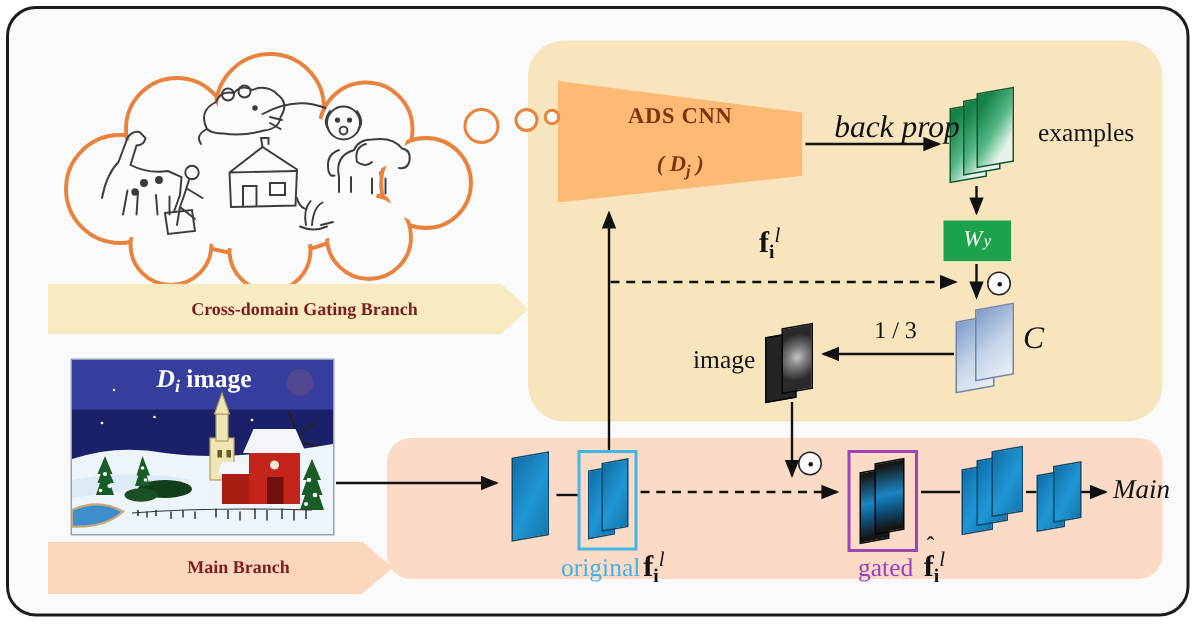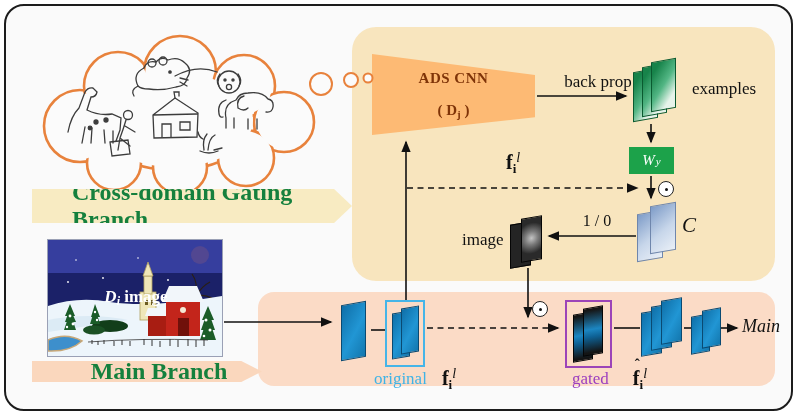--- a/index.html
+++ b/index.html
@@ -4,52 +4,52 @@
 <style>
   html,body{margin:0;padding:0;background:#fff;}
   #canvas{position:relative;width:800px;height:418px;background:#ffffff;
           font-family:"Liberation Serif",serif;overflow:hidden;}
   .frame{position:absolute;left:4px;top:4px;width:789px;height:407px;
          border:2.5px solid #1c1c1c;border-radius:20px;background:#fafafa;box-sizing:border-box;}
   .region{position:absolute;box-sizing:border-box;}
   #gating-region{left:352px;top:27px;width:423px;height:254px;border-radius:24px;background:#F8E5BE;}
   #main-region{left:258px;top:292px;width:517px;height:94px;border-radius:16px;background:#FBDBC6;}
   .banner{position:absolute;display:flex;align-items:center;justify-content:center;
-          font-weight:bold;font-size:24px;color:#15803d;z-index:4;padding-left:40px;}
+          font-weight:bold;font-size:12px;color:#7f1d1d;z-index:4;padding-left:40px;}
   #gating-banner{left:32px;top:189px;width:320px;height:34px;background:#F8EBC2;
           clip-path:polygon(0 0,94.4% 0,100% 50%,94.4% 100%,0 100%);padding-right:18px;box-sizing:border-box;}
-  #main-banner{left:32px;top:361px;width:230px;height:21px;background:#FAD7BD;
+  #main-banner{left:32px;top:361px;width:230px;height:35px;background:#FAD7BD;
           clip-path:polygon(0 0,91% 0,100% 50%,91% 100%,0 100%);padding-right:16px;box-sizing:border-box;}
   .lbl{position:absolute;color:#111;z-index:7;white-space:nowrap;}
   #cloud-caption{left:70px;top:12px;width:285px;text-align:center;font-size:17px;}
   #cloud-caption .it{font-style:italic;}
   #ads-cnn{position:absolute;left:372px;top:54px;width:163px;height:81px;background:#fdba74;
            clip-path:polygon(0 0,100% 26%,100% 78%,0 100%);z-index:4;
            display:flex;flex-direction:column;align-items:center;justify-content:center;
            color:#7F3408;font-weight:bold;}
   #ads-cnn .l1{font-size:15px;letter-spacing:.5px;}
-  #ads-cnn .l2{font-size:15px;margin-top:15px;}
+  #ads-cnn .l2{font-size:15px;font-style:italic;margin-top:15px;}
   #ads-cnn .l2 sub{font-size:11px;vertical-align:-3px;}
-  #back-prop-label{left:551px;top:72px;width:94px;text-align:center;font-size:17px;}
+  #back-prop-label{left:551px;top:72px;width:94px;text-align:center;font-size:21px;font-style:italic;}
   #gradients-label{left:692px;top:79px;font-size:17px;}
   #weight-box{position:absolute;left:629px;top:147px;width:45px;height:27px;background:#1CA24A;
               color:#fff;font-style:italic;font-size:15px;display:flex;align-items:center;justify-content:center;z-index:6;}
   #weight-box .sup{font-size:11px;vertical-align:5px;margin-left:1px;}
   .mf{font-weight:bold;color:#111;}
   .mf .base{font-size:20px;}
   .mf sub{font-size:13px;vertical-align:-4px;}
   .mf .sup{font-size:14px;font-style:italic;font-weight:normal;vertical-align:7px;}
   #feature-label-gating{left:506px;top:150px;}
   #mask-label{left:462px;top:230px;font-size:17px;}
   #one-zero-label{left:576px;top:212px;width:42px;text-align:center;font-size:16px;}
   #c-label{left:682px;top:213px;font-size:21px;font-style:italic;}
   #loss-label{left:742px;top:316px;font-size:18px;font-style:italic;}
-  #original-row{left:374px;top:366px;display:flex;align-items:flex-start;gap:15px;}
+  #original-row{left:374px;top:366px;display:flex;align-items:flex-start;gap:2px;}
   #original-row .word{color:#3FB3E6;font-size:17px;margin-top:3px;}
-  #gated-row{left:572px;top:362px;display:flex;align-items:flex-start;gap:24px;}
+  #gated-row{left:572px;top:362px;display:flex;align-items:flex-start;gap:7px;}
   #gated-row .word{color:#9C3FBF;font-size:17px;margin-top:7px;}
   .hatwrap{position:relative;display:inline-block;}
   .hatwrap .hat{position:absolute;left:2px;top:-11px;font-size:15px;font-weight:bold;}
   
   .stack{position:absolute;z-index:6;}
   .sheet{position:absolute;transform:skewY(-10deg);box-sizing:border-box;}
   .blue{background:linear-gradient(120deg,#0F6FA8,#2196D4 55%,#1377AE);border:1.5px solid #0A4A72;}
   .green{background:linear-gradient(125deg,#17834A 15%,#52B684 50%,#E6F3EA 80%);border:1.5px solid #0A5A30;}
   .steel{background:linear-gradient(145deg,#7E9CC8,#C7D6EA 55%,#E9EFF7);border:1.5px solid #6F86AC;}
   .dark{background:#242424;border:1px solid #050505;}
@@ -61,21 +61,21 @@
   .odot{position:absolute;border:1.3px solid #222;border-radius:50%;background:#fff;z-index:7;
         display:flex;align-items:center;justify-content:center;}
   .odot i{width:3px;height:3px;border-radius:50%;background:#111;}
   #odot-gating{left:658px;top:181px;width:14px;height:14px;}
   #odot-main{left:532px;top:301px;width:14px;height:14px;}
   #cloud-svg{position:absolute;left:22px;top:30px;z-index:3;}
   #arrows-svg{position:absolute;left:0;top:0;z-index:5;pointer-events:none;}
   #di-image{position:absolute;left:48px;top:240px;width:174px;height:116px;z-index:4;
             box-shadow:0 0 0 1px #9aa0b5;}
   #di-image-label{position:absolute;left:48px;top:243px;width:176px;text-align:center;
-            color:#fff;font-weight:bold;font-size:17px;z-index:5;margin-top:44px;}
+            color:#fff;font-weight:bold;font-size:17px;z-index:5;}
   #di-image-label .it{font-style:italic;}
   #di-image-label sub{font-size:12px;font-style:italic;vertical-align:-3px;}
 </style>
 </head>
 <body>
 
 <div id="canvas">
   <div class="frame"></div>
 
   <div class="region" id="gating-region"></div>
@@ -288,21 +288,21 @@
       <i></i>
     </div>
   <div class="odot" id="odot-main">
       <i></i>
     </div>
 
   <div class="lbl" id="back-prop-label">back prop</div>
   <div class="lbl" id="gradients-label">examples</div>
   <div class="lbl mf" id="feature-label-gating"><span class="base">f</span><sub>i</sub><span class="sup">l</span></div>
   <div class="lbl" id="mask-label">image</div>
-  <div class="lbl" id="one-zero-label">1 / 0</div>
+  <div class="lbl" id="one-zero-label">1 / 3</div>
   <div class="lbl" id="c-label">C</div>
   <div class="lbl" id="original-row">
     <span class="word">original</span>
     <span class="mf"><span class="base">f</span><sub>i</sub><span class="sup">l</span></span>
   </div>
   <div class="lbl" id="gated-row">
     <span class="word">gated</span>
     <span class="mf" style="margin-top:4px;"><span class="hatwrap"><span class="hat">ˆ</span><span class="base">f</span></span><sub>i</sub><span class="sup">l</span></span>
   </div>
   <div class="lbl" id="loss-label">Main</div>

